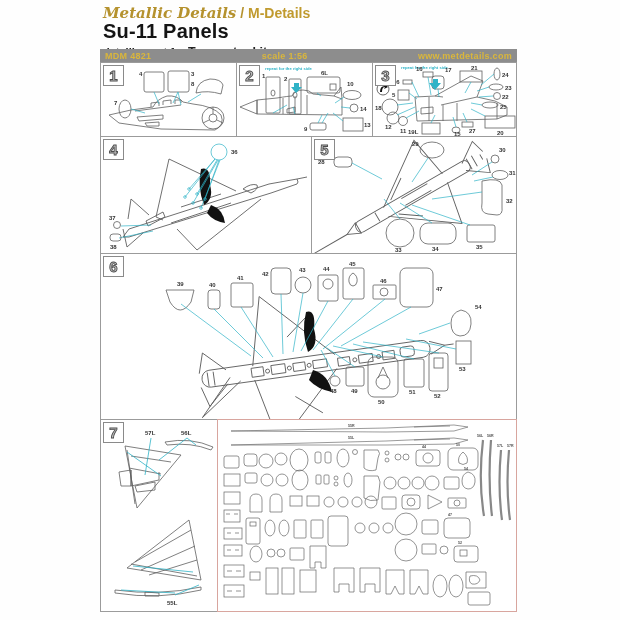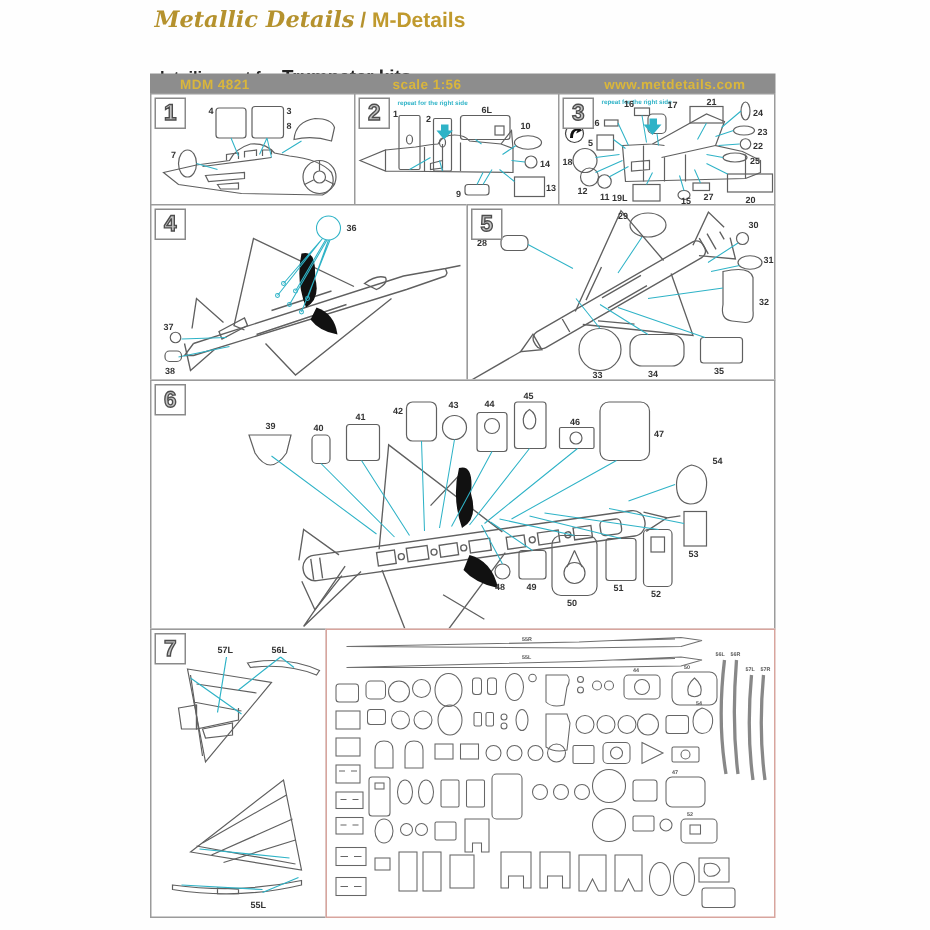--- a/index.html
+++ b/index.html
@@ -7,39 +7,40 @@
   .sheet{position:absolute;left:0;top:0;width:620px;height:620px;background:#fefefe;}
   
   .brand{position:absolute;left:103px;top:4px;white-space:nowrap;}
   .brand .script{font-family:"DejaVu Serif",serif;font-style:italic;font-weight:bold;font-size:15px;color:#b5922e;}
   .brand .sep{font-weight:bold;font-size:14px;color:#b5922e;}
   .brand .mdet{font-weight:bold;font-size:14px;color:#c09a2e;}
   .title{position:absolute;left:103px;top:20px;font-size:20px;font-weight:bold;color:#141414;letter-spacing:.2px;}
   .subtitle{position:absolute;left:103px;top:42px;white-space:nowrap;}
   .subtitle .pre{font-size:11px;font-weight:bold;color:#222;}
   .subtitle .kits{font-size:12.5px;font-weight:600;color:#222;}
-  .bar{position:absolute;left:100px;top:49px;width:417px;height:13px;background:#8d8d8d;display:flex;justify-content:space-between;align-items:center;padding:0 20px;box-sizing:border-box;}
+  .bar{position:absolute;left:100px;top:49px;width:417px;height:13px;background:#8d8d8d;display:flex;justify-content:space-between;align-items:center;padding:0 5px;box-sizing:border-box;}
   .bar span{font-size:9px;font-weight:bold;color:#d9b63c;letter-spacing:.3px;}
   
   .panel{position:absolute;border:1px solid #9b9b9b;background:#fff;box-sizing:border-box;}
   .panel.fret{border:1.5px solid #d8a59e;}
   .numbox{position:absolute;top:2px;left:2px;width:19px;height:19px;border:1px solid #8a8a8a;background:#fff;text-align:center;line-height:19px;font-size:15px;font-weight:bold;color:#c3c3c3;-webkit-text-stroke:0.9px #4d4d4d;z-index:3;}
   svg{position:absolute;left:0;top:0;font-family:"Liberation Sans",sans-serif;}
   .lbl{font-size:6px;font-weight:bold;fill:#333;}
   .tiny{font-size:3.6px;font-weight:bold;fill:#555;}
   .note{font-size:4.2px;font-weight:bold;fill:#2fb3c7;}
 </style>
 </head>
 <body>
 
 <div class="sheet">
 
   <div class="brand">
     <span class="script">Metallic Details</span><span class="sep"> / </span><span class="mdet">M-Details</span>
   </div>
+  <div class="title">Su-11 Panels</div>
   <div class="subtitle">
     <span class="pre">detailing set for </span><span class="kits">Trumpeter kits</span>
   </div>
   <div class="bar">
     <span>MDM 4821</span>
     <span>scale 1:56</span>
     <span>www.metdetails.com</span>
   </div>
 
   <div class="panel" style="left:100px;top:62px;width:137px;height:75px;">

